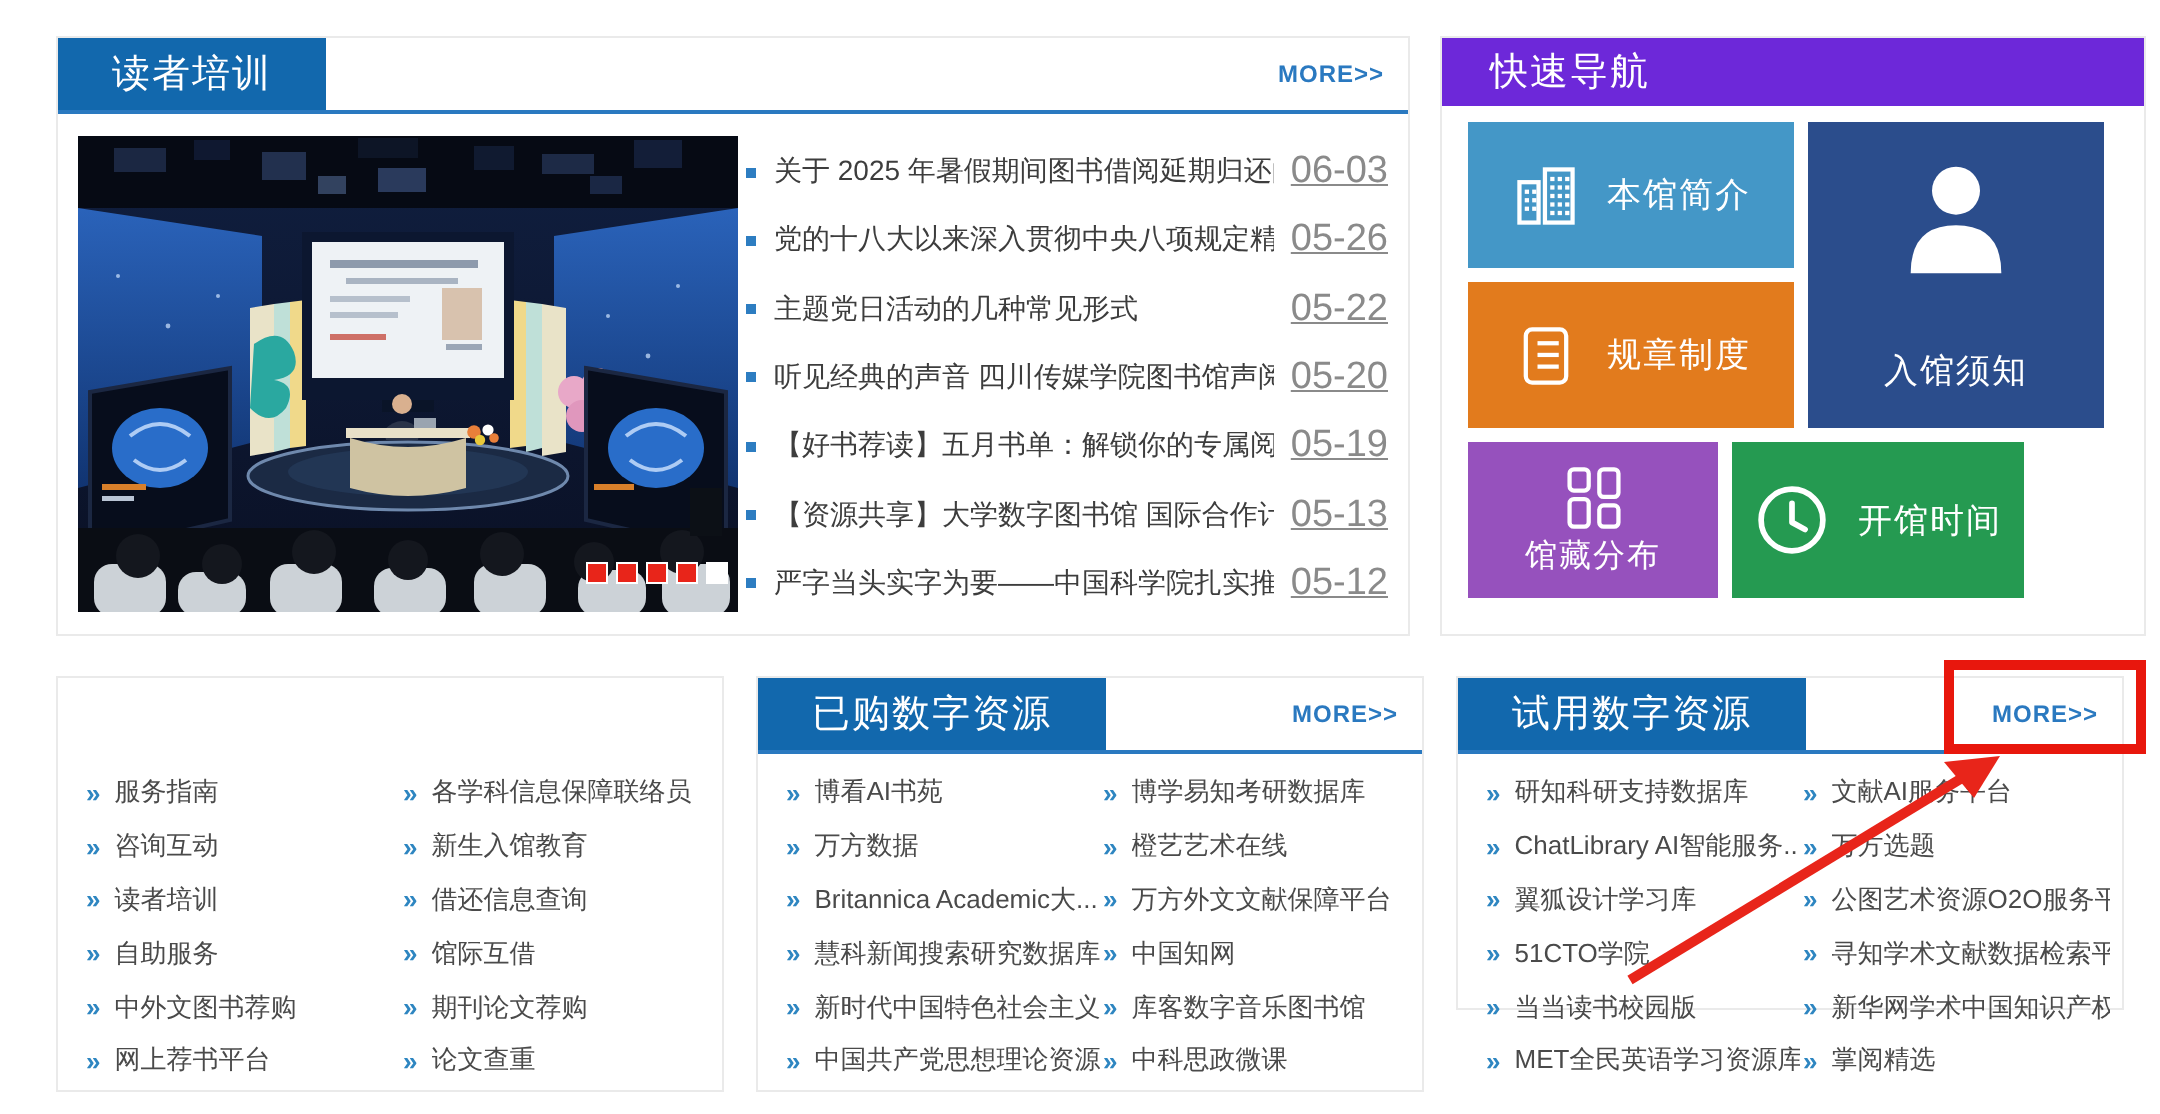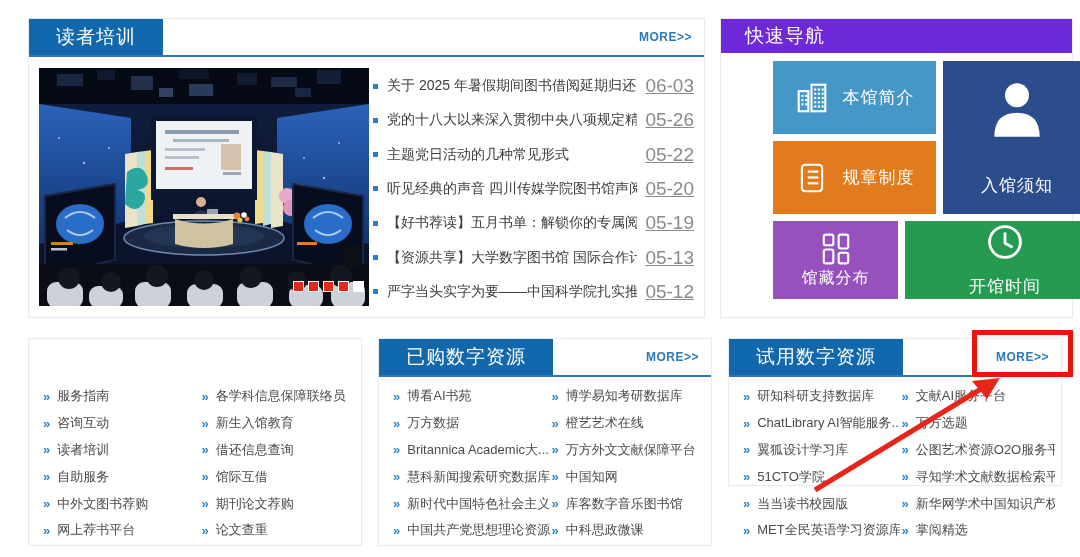--- a/index.html
+++ b/index.html
@@ -6,21 +6,21 @@
   body{
     width:1080px;height:557px;position:relative;overflow:hidden;
     background:#ffffff;
     font-family:"Liberation Sans","DejaVu Sans",sans-serif;
   }
   .panel{position:absolute;background:#fff;border:1px solid #eaeaea;box-sizing:border-box;}
   .p-news{left:28px;top:18px;width:677px;height:300px;}
   .p-nav{left:720px;top:18px;width:353px;height:300px;}
   .p-reader{left:28px;top:338px;width:334px;height:208px;}
   .p-purchased{left:378px;top:338px;width:334px;height:208px;}
-  .p-trial{left:728px;top:338px;width:334px;height:148px;}
+  .p-trial{left:728px;top:338px;width:334px;height:167px;}
 
   .phead{position:relative;height:36px;border-bottom:2px solid #2a79c0;display:flex;justify-content:space-between;}
   .ptab{background:#1268ad;color:#fff;font-size:19px;letter-spacing:1px;padding:0 27px;display:flex;align-items:center;}
   .pmore{color:#2a79c0;font-size:12px;font-weight:bold;align-self:center;padding-right:12px;text-decoration:none;letter-spacing:.5px;cursor:pointer;padding-left:28px;}
   .phead-full{height:34px;background:#6d28d9;display:flex;align-items:center;}
   .qtitle{color:#fff;font-size:19px;letter-spacing:1px;padding-left:24px;}
 
   
   .carousel{position:absolute;left:10px;top:49px;width:330px;height:238px;cursor:pointer;}
   .carousel svg{display:block;}
@@ -30,29 +30,29 @@
 
   
   .news-list{position:absolute;left:344px;top:56px;right:10px;bottom:14px;margin:0;padding:0;list-style:none;
     display:flex;flex-direction:column;justify-content:space-between;}
   .nrow{display:flex;align-items:center;font-size:14px;color:#3d3d3d;cursor:pointer;}
   .bullet{width:5px;height:5px;background:#2d7dc1;margin-right:9px;flex:none;}
   .ntext{flex:1;white-space:nowrap;overflow:hidden;}
   .ndate{color:#8a8a8a;font-size:19px;margin-left:8px;flex:none;text-decoration:underline;}
 
   
-  .tile{position:absolute;color:#fff;display:flex;align-items:center;justify-content:center;gap:14px;cursor:pointer;margin-left:39px;}
+  .tile{position:absolute;color:#fff;display:flex;align-items:center;justify-content:center;gap:14px;cursor:pointer;}
   .tile-label{font-size:17px;letter-spacing:1px;}
   .t-intro{left:13px;top:42px;width:163px;height:73px;background:#4497c7;}
   .t-rules{left:13px;top:122px;width:163px;height:73px;background:#e27b1d;}
   .t-notice{left:183px;top:42px;width:148px;height:153px;background:#2b4d8c;flex-direction:column;gap:16px;}
   .t-notice .tile-label{margin-top:16px;}
   .t-shelf{left:13px;top:202px;width:125px;height:78px;background:#9651bd;flex-direction:column;gap:2px;}
   .t-shelf .tile-label{font-size:16px;}
-  .t-hours{left:145px;top:202px;width:200px;height:78px;background:#259a51;flex-direction:column;}
+  .t-hours{left:145px;top:202px;width:146px;height:78px;background:#259a51;}
 
   
   .plist{position:absolute;left:14px;right:6px;top:44px;display:grid;grid-template-columns:1.02fr 1fr;grid-auto-rows:26.8px;align-items:center;column-gap:2px;}
   .lrow{display:flex;align-items:center;font-size:13px;color:#4a4a4a;white-space:nowrap;overflow:hidden;cursor:pointer;}
   .chev{color:#2e86c1;font-weight:bold;margin-right:7px;font-size:13px;flex:none;}
   .ltext{overflow:hidden;white-space:nowrap;}
 
   
   .hlbox{position:absolute;left:972px;top:330px;width:101px;height:47px;border:5px solid #e8170d;box-sizing:border-box;z-index:6;pointer-events:none;}
   .arrow{position:absolute;left:800px;top:370px;width:210px;height:130px;z-index:5;pointer-events:none;}

